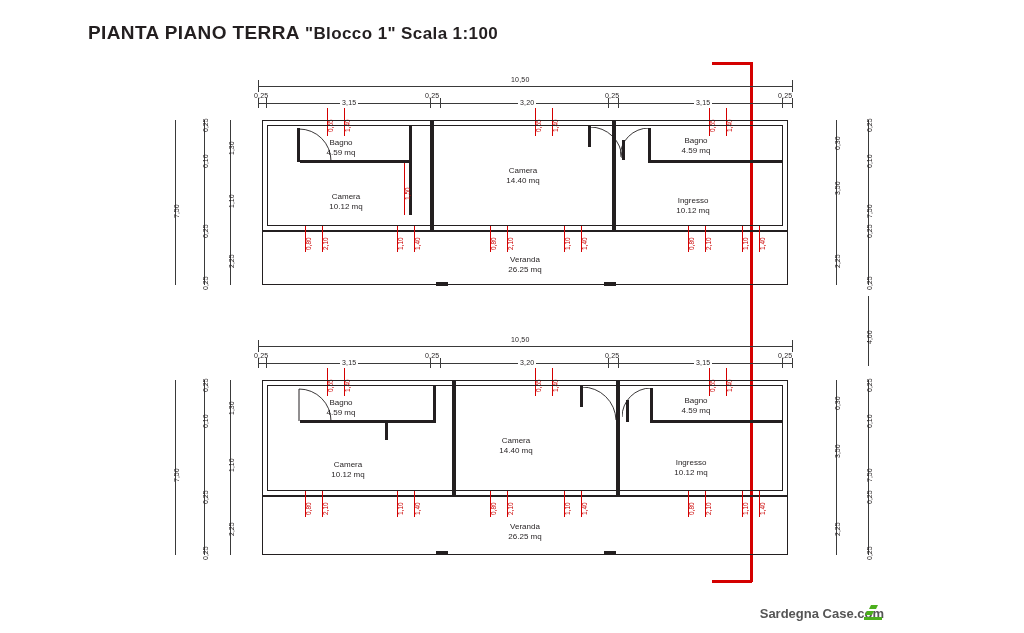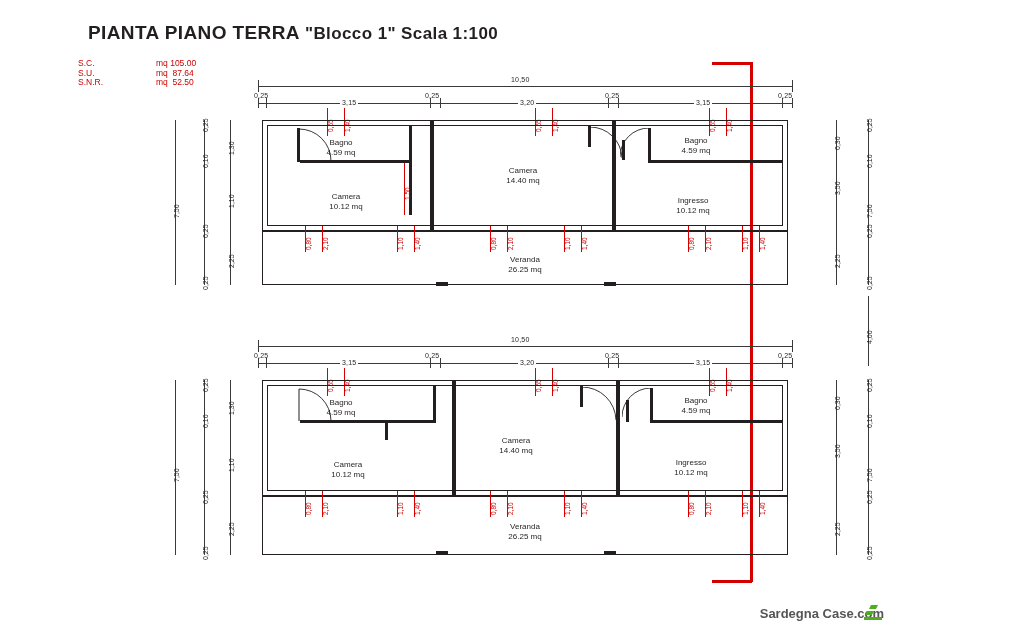--- a/index.html
+++ b/index.html
@@ -119,36 +119,20 @@
 </head>
 <body>
 
 <div id="sheet">
 
   <div class="abs title-main">
     <span>PIANTA PIANO TERRA</span>
     <span class="blocco">"Blocco 1" Scala 1:100</span>
   </div>
 
-  <div class="abs legend">
-    <table>
-      <tbody><tr>
-        <td class="lbl">S.C.</td>
-        <td class="val">mq 105.00</td>
-      </tr>
-      <tr>
-        <td class="lbl">S.U.</td>
-        <td class="val">mq  87.64</td>
-      </tr>
-      <tr>
-        <td class="lbl">S.N.R.</td>
-        <td class="val">mq  52.50</td>
-      </tr>
-    </tbody></table>
-  </div>
 
   <div class="abs vline-red" style="left:750px; top:62px; width:2.5px; height:234px;"></div>
   <div class="abs hline-red" style="left:712px; top:62px; width:40px; height:2.5px;"></div>
   <div class="abs vline-red" style="left:750px; top:262px; width:2.5px; height:320px;"></div>
   <div class="abs hline-red" style="left:712px; top:580px; width:40px; height:2.5px;"></div>
 
   <div class="abs" style="left:0; top:0; width:1024px; height:320px;">
 
     <div class="abs hline-thin" style="left:258px; top:86px; width:534px;"></div>
     <div class="abs vline-thin" style="left:258px; top:80px; height:12px;"></div>

